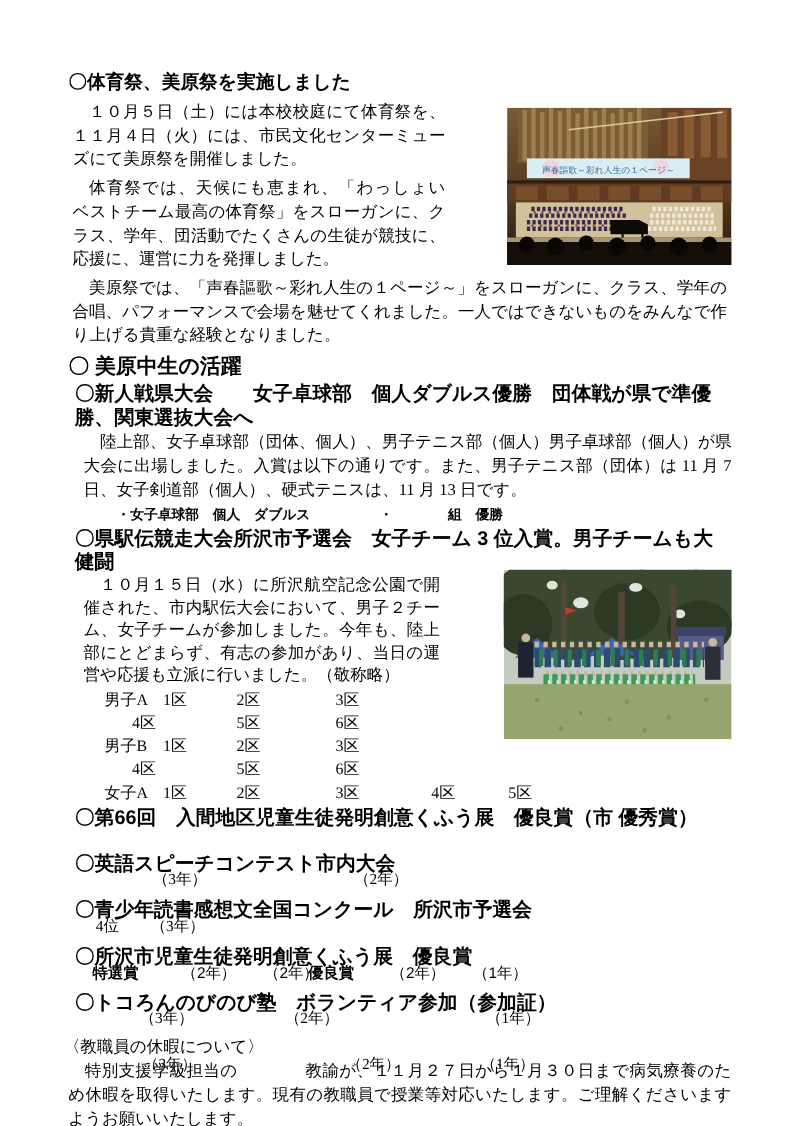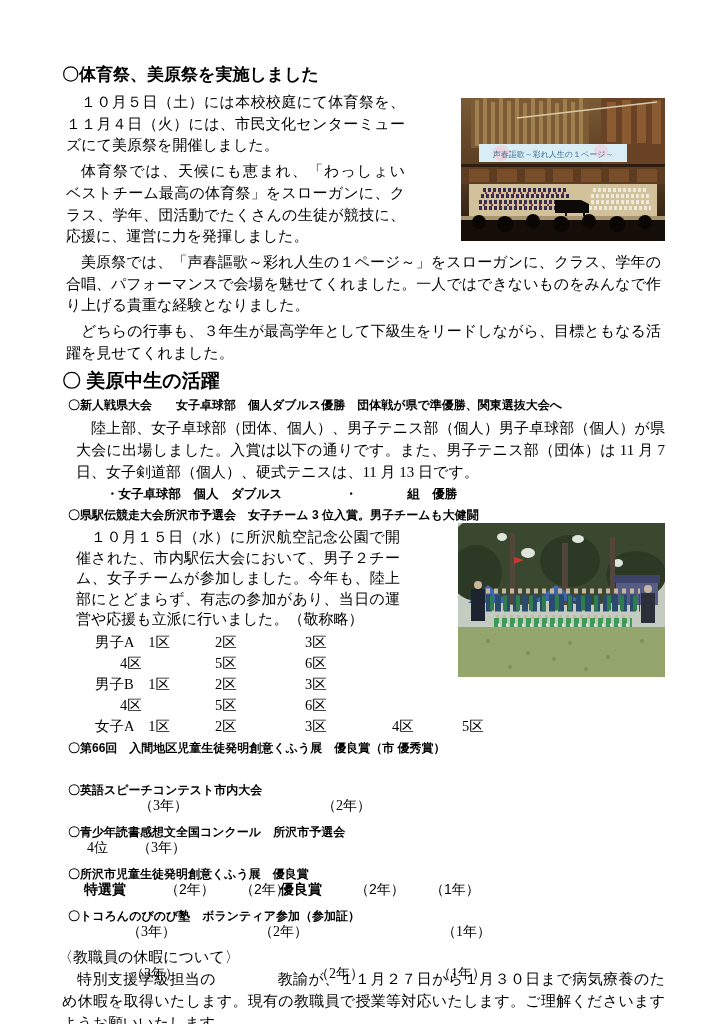--- a/index.html
+++ b/index.html
@@ -14,21 +14,21 @@
     font-size:15px;
     overflow:hidden;
   }
   .gothic{font-family:"Liberation Sans","DejaVu Sans",sans-serif;}
   .h1{font-weight:700;font-size:17px;line-height:26px;margin:0 0 4px 0;}
   .h2{font-weight:700;font-size:19px;line-height:26px;margin:4px 0 1px 0;}
   .para{line-height:21.7px;text-indent:1em;text-align:justify;margin:4px;}
   .photo{float:right;border:0;padding-left:48px;}
   .photo1{width:204px;height:143px;margin:6px 0 4px 8px;}
   .photo2{width:207px;height:154px;margin:-4px 0 6px 10px;}
-  .sub{font-weight:700;font-size:12px;line-height:21px;margin:1px 0;padding-left:6px;}
+  .sub{font-weight:700;font-size:18px;line-height:21px;margin:1px 0;padding-left:6px;}
   .indent-para{margin:0 0 2px 14px;line-height:22px;text-indent:1em;text-align:justify;}
   .bullet-line{font-weight:700;font-size:12.5px;line-height:19px;padding-left:44px;}
   .ek-para{margin:0 0 2px 14px;line-height:20.5px;text-indent:1em;text-align:justify;}
   .ekrow{position:relative;height:21px;font-size:14.5px;line-height:21px;}
   .ekrow span{position:absolute;top:0;white-space:pre;}
   .ekrow span:nth-child(1){left:33px;}
   .ekrow.subrow span:nth-child(1){left:58px;}
   .ekrow span:nth-child(2){left:153px;}
   .ekrow span:nth-child(3){left:243px;}
   .ekrow span:nth-child(4){left:330px;}
@@ -144,21 +144,20 @@
           <circle cx="128" cy="123" r="7"></circle>
           <circle cx="156" cy="126" r="8"></circle>
         <circle cx="184" cy="124" r="7"></circle>
       </g>
     </svg>
   </div>
 
   <p class="para">１０月５日（土）には本校校庭にて体育祭を、１１月４日（火）には、市民文化センターミューズにて美原祭を開催しました。</p>
   <p class="para">体育祭では、天候にも恵まれ、「わっしょい　ベストチーム最高の体育祭」をスローガンに、クラス、学年、団活動でたくさんの生徒が競技に、応援に、運営に力を発揮しました。</p>
   <p class="para">美原祭では、「声春謳歌～彩れ人生の１ページ～」をスローガンに、クラス、学年の合唱、パフォーマンスで会場を魅せてくれました。一人ではできないものをみんなで作り上げる貴重な経験となりました。</p>
-  <p class="para">どちらの行事も、３年生が最高学年として下級生をリードしながら、目標ともなる活躍を見せてくれました。</p>
 
   <div class="h2 gothic">〇 美原中生の活躍</div>
 
   <div class="sub gothic">〇新人戦県大会　　女子卓球部　個人ダブルス優勝　団体戦が県で準優勝、関東選抜大会へ</div>
   <p class="indent-para">陸上部、女子卓球部（団体、個人）、男子テニス部（個人）男子卓球部（個人）が県大会に出場しました。入賞は以下の通りです。また、男子テニス部（団体）は 11 月 7 日、女子剣道部（個人）、硬式テニスは、11 月 13 日です。</p>
   <div class="bullet-line gothic">・女子卓球部　個人　ダブルス　　　　　・　　　　組　優勝</div>
 
   <div class="sub gothic">〇県駅伝競走大会所沢市予選会　女子チーム 3 位入賞。男子チームも大健闘</div>
 
   <div class="photo photo2">

